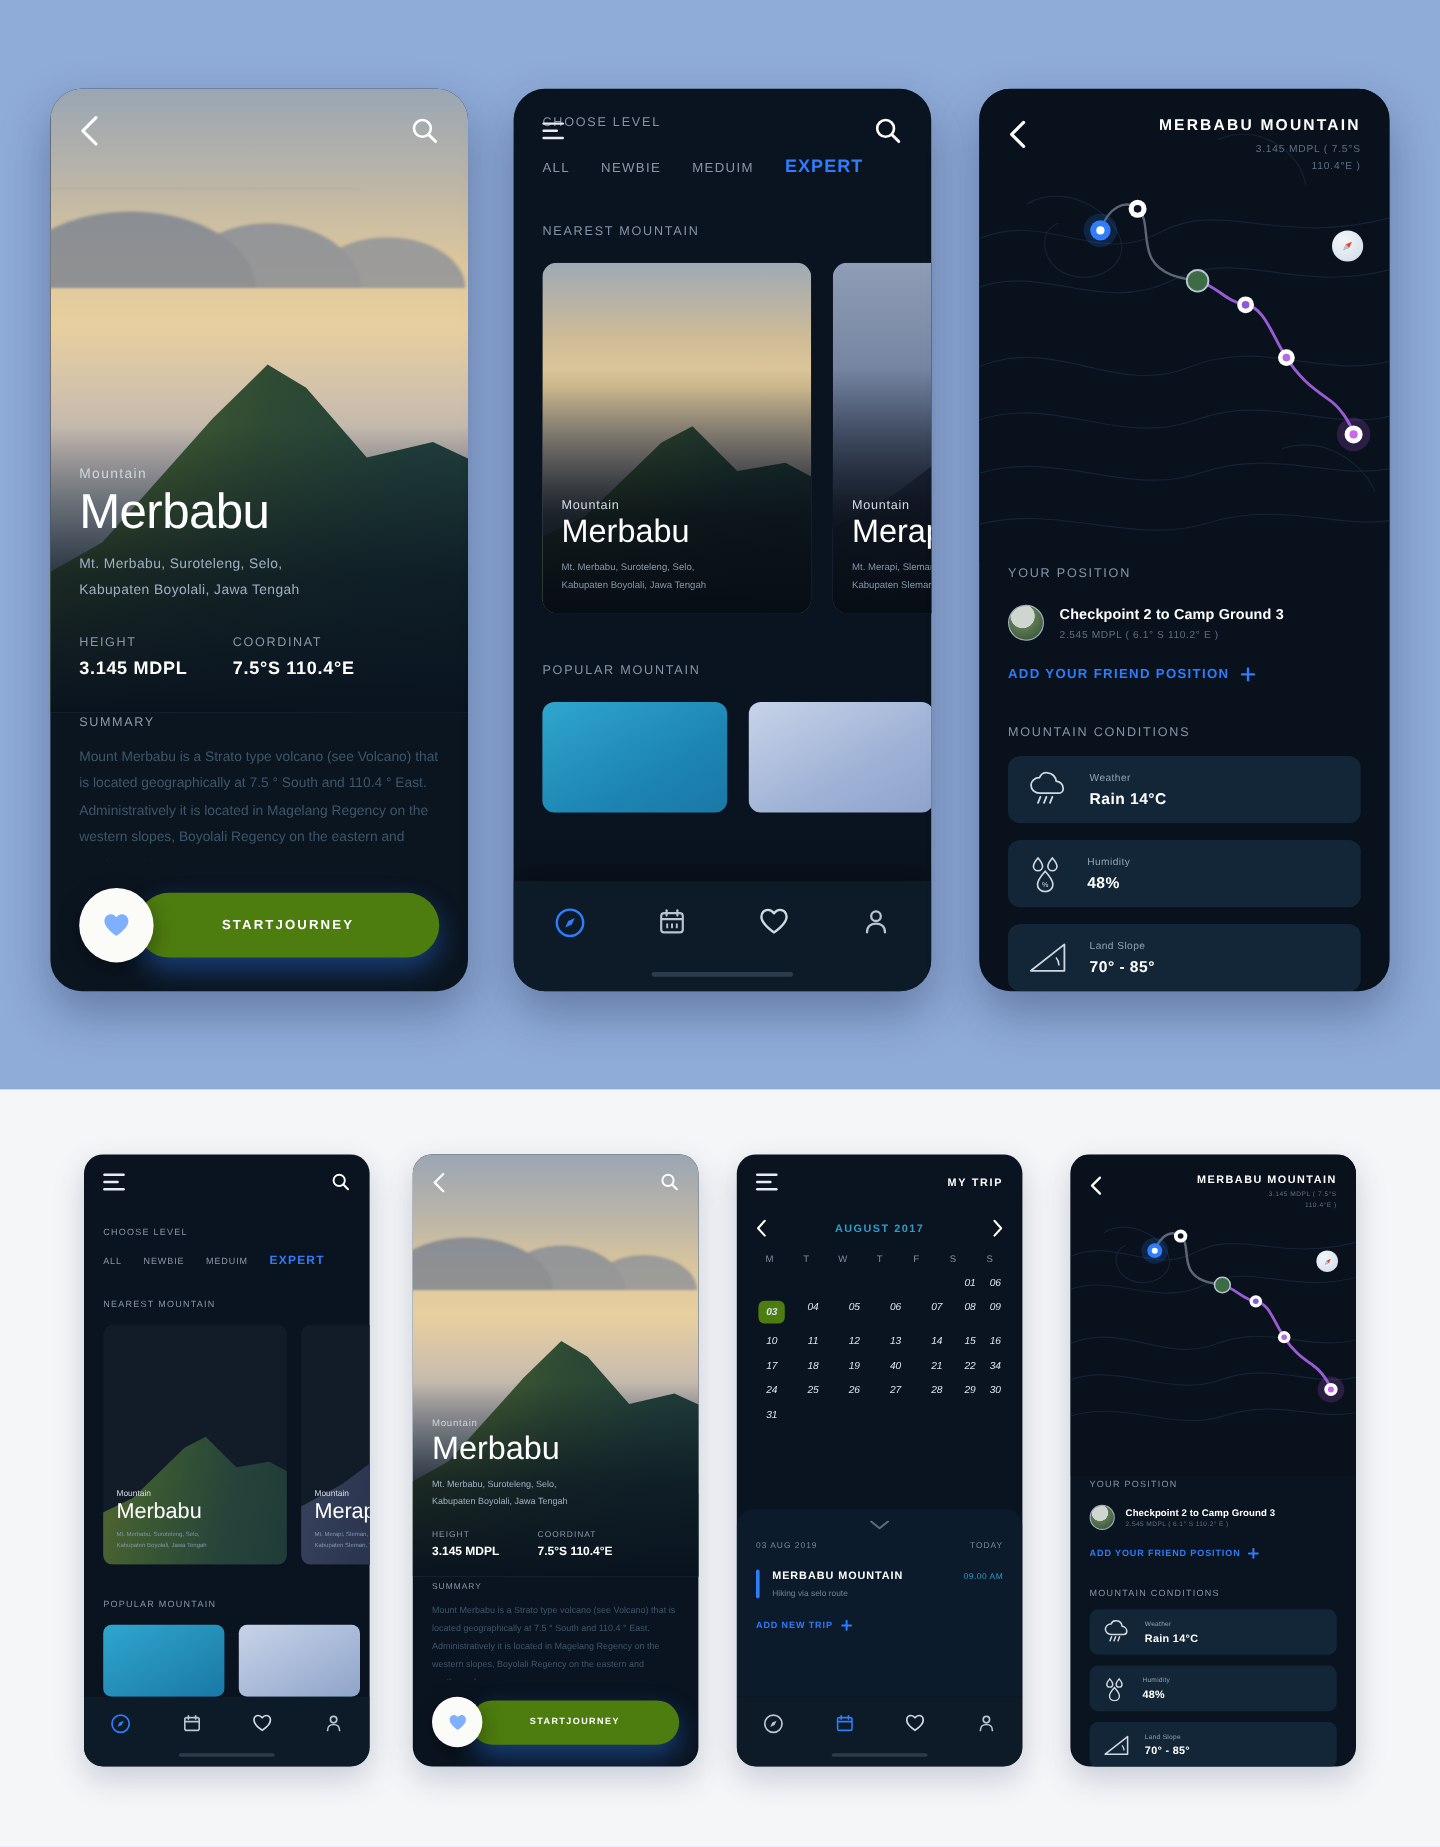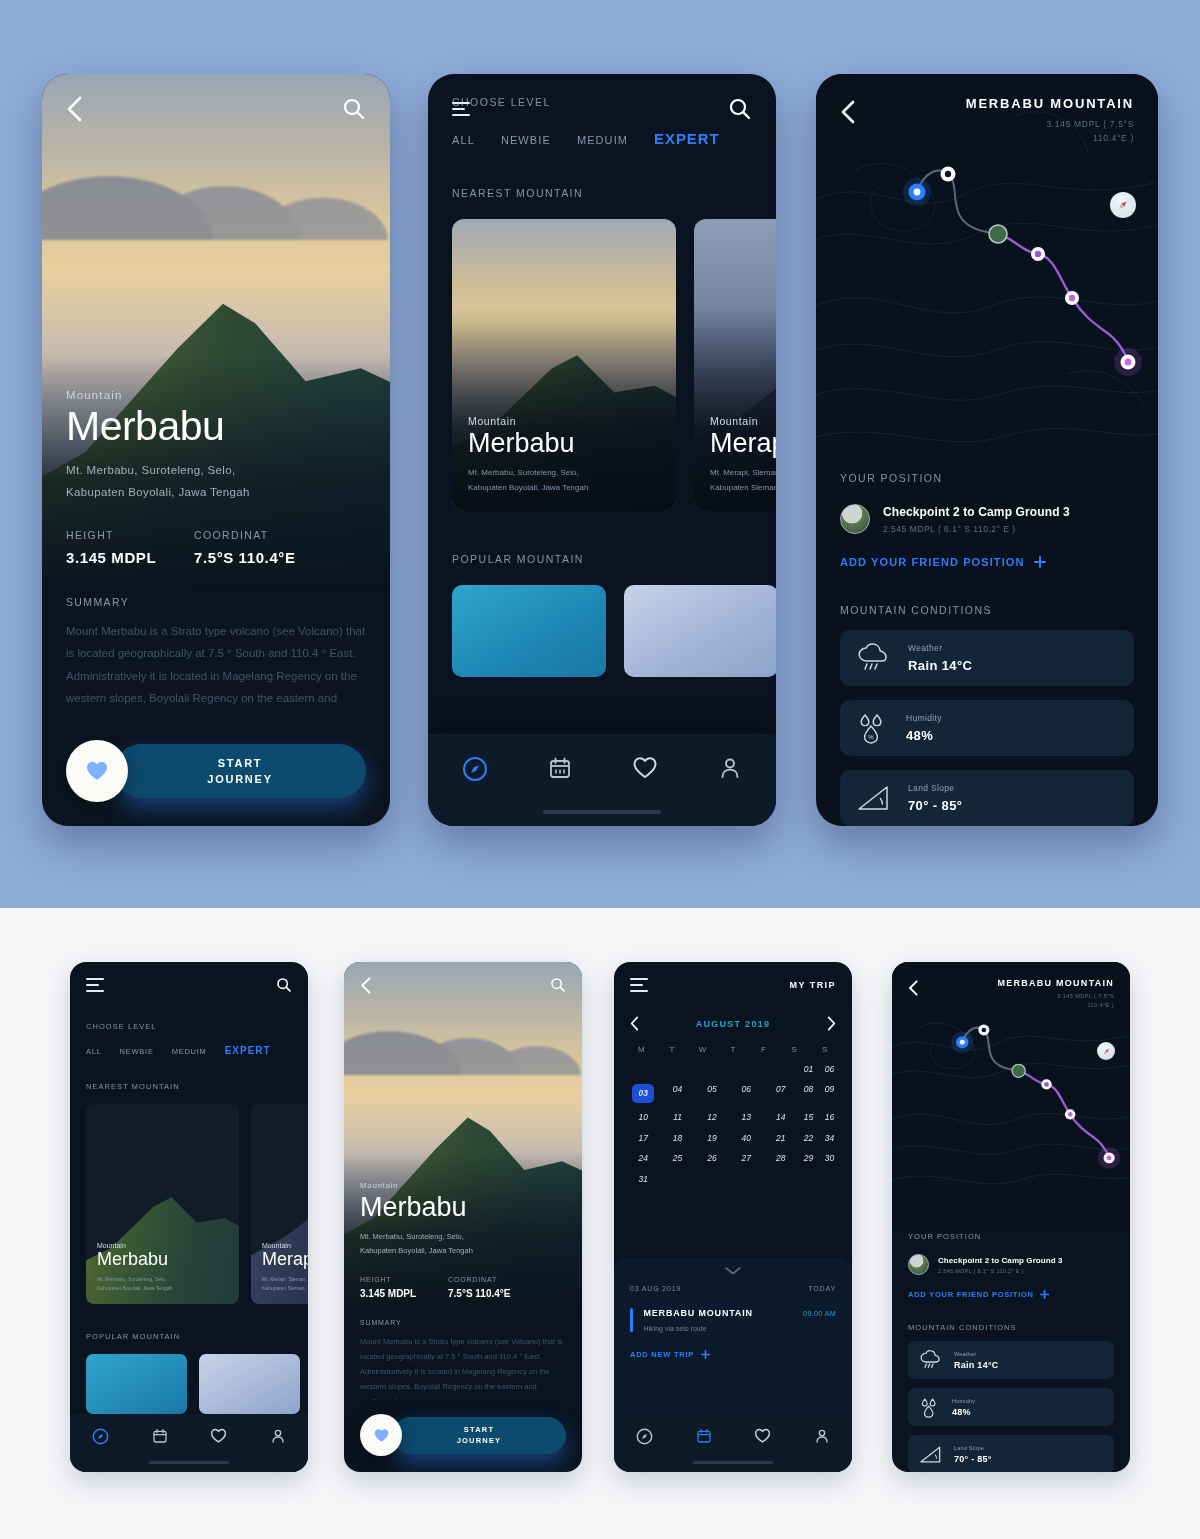--- a/index.html
+++ b/index.html
@@ -83,21 +83,21 @@
   #p1 .sumhead { font-size:10.5px; letter-spacing:.13em; color:#8b98a8; margin-top:30px; }
   #p1 .sumbody { font-size:11.5px; line-height:1.95; color:#3f5568; margin-top:12px; height:96px; overflow:hidden; }
   .cta-row { position:absolute; left:0; right:0; bottom:24px; display:flex; align-items:center; padding:0 24px; }
   .fav {
     width:62px; height:62px; border-radius:50%; background:#fbfbf8;
     display:flex; align-items:center; justify-content:center; flex:none;
     box-shadow: 0 6px 18px rgba(0,0,0,.35); position:relative; z-index:3;
   }
   .start-btn {
     flex:1; height:54px; margin-left:-14px; border-radius:30px;
-    background:#0c4a6e; color:#fff; display:flex; flex-direction:column;
+    background:#4d7c0f; color:#fff; display:flex; flex-direction:row;
     align-items:center; justify-content:center; border:none;
     font-family:"Liberation Sans", sans-serif;
     font-size:11px; letter-spacing:.16em; line-height:1.5; font-weight:700;
     box-shadow: 0 10px 22px rgba(47,125,251,.4);
   }
 
   
   #p2 { left: 428px; top: 74px; width: 348px; height: 752px; background:#0a1420;}
   .listtop { position:absolute; left:0; top:0; width:100%; height:70px; display:flex; align-items:center; justify-content:space-between; padding:0 24px; }
   .hamb { display:flex; flex-direction:column; gap:4px; }
@@ -203,21 +203,21 @@
   .cal-top { height:46px; display:flex; align-items:center; justify-content:space-between; padding:0 16px; }
   .cal-title { font-size:9px; letter-spacing:.16em; color:#fff; font-weight:600;}
   .mnav { display:flex; align-items:center; justify-content:space-between; padding:0 16px; margin-top:8px;}
   .mnav .mname { font-size:9px; letter-spacing:.14em; color:#2b9fc9; font-weight:700;}
   .dow { display:grid; grid-template-columns:repeat(7,1fr); padding:0 12px; margin-top:14px;}
   .dow span { font-size:8px; color:#7f8da0; text-align:center; }
   .grid { display:grid; grid-template-columns:repeat(7,1fr); padding:0 12px; margin-top:10px; row-gap:9px;}
   .grid span { font-size:8.5px; color:#dbe4ee; text-align:center; line-height:1.35;font-style:italic; }
   .grid span.pad { color:transparent; }
   .selwrap { display:flex; justify-content:center; }
-  .selbox { background:#1d4ed8; border-radius:5px; width:22px; height:19px; display:flex; align-items:center; justify-content:center; font-size:8.5px; color:#fff; font-weight:700;}
+  .selbox { background:#4d7c0f; border-radius:5px; width:22px; height:19px; display:flex; align-items:center; justify-content:center; font-size:8.5px; color:#fff; font-weight:700;}
   .sheet { position:absolute; left:0; right:0; bottom:58px; top:296px; background:#0c1b2b; border-radius:14px 14px 0 0; padding:0 16px; }
   .sheet .handle { width:16px; height:8px; margin:9px auto 0 auto; }
   .sheet .drow { display:flex; justify-content:space-between; margin-top:10px; }
   .sheet .drow span { font-size:7px; letter-spacing:.12em; color:#7a889a; }
   .trip { display:flex; margin-top:16px; }
   .trip .bar { width:2.5px; border-radius:2px; background:#2f7dfb; flex:none; }
   .trip .body { padding-left:11px; flex:1; }
   .trip .trow { display:flex; justify-content:space-between; align-items:baseline; }
   .trip .tname { font-size:9px; letter-spacing:.09em; color:#fff; font-weight:600;}
   .trip .ttime { font-size:7px; letter-spacing:.06em; color:#2b9fc9; }
@@ -674,21 +674,21 @@
             <i></i>
           </span>
         <span class="cal-title">MY TRIP</span>
       </div>
       <div class="mnav">
         <span>
           <svg width="9" height="15" viewBox="0 0 16 26">
               <path d="M13 2 L3 13 L13 24" stroke="#fff" stroke-width="3" fill="none" stroke-linecap="round" stroke-linejoin="round"></path>
             </svg>
         </span>
-        <span class="mname">AUGUST 2019</span>
+        <span class="mname">AUGUST 2017</span>
         <span>
           <svg width="9" height="15" viewBox="0 0 16 26">
               <path d="M3 2 L13 13 L3 24" stroke="#fff" stroke-width="3" fill="none" stroke-linecap="round" stroke-linejoin="round"></path>
             </svg>
         </span>
       </div>
       <div class="dow">
         <span>M</span>
         <span>T</span>
         <span>W</span>

